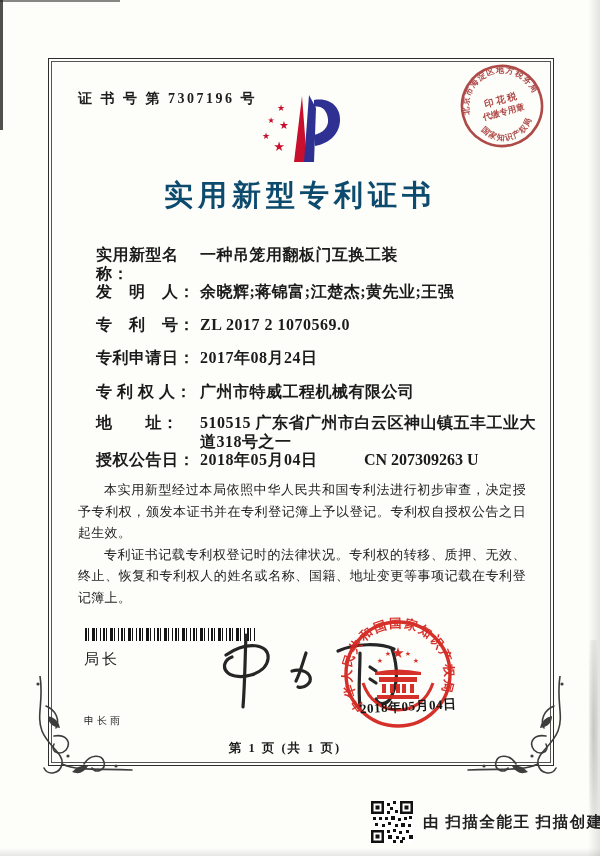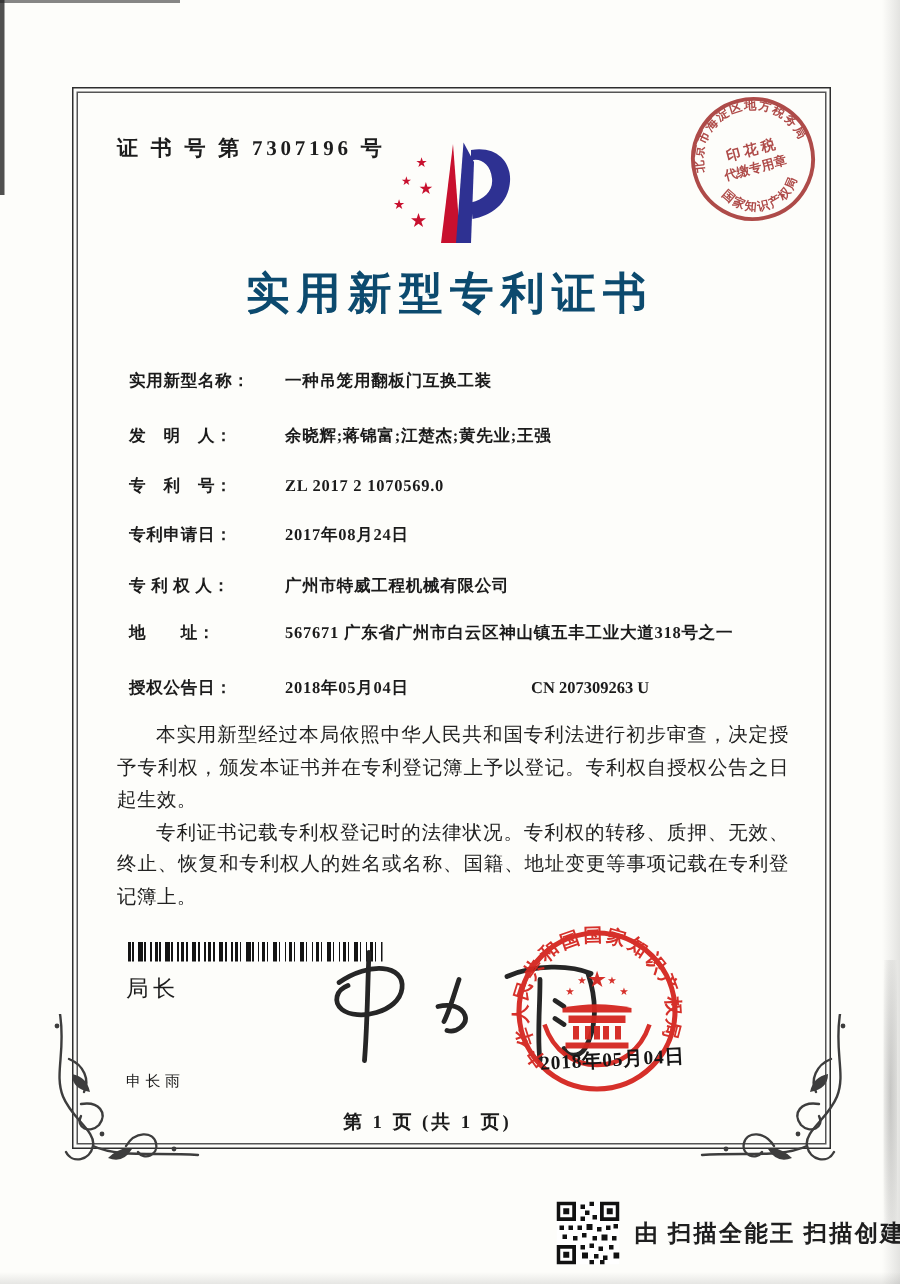--- a/index.html
+++ b/index.html
@@ -25,22 +25,22 @@
   .frame-inner{position:absolute;inset:2px;border:1px solid #555;}
 
   .cert-no{position:absolute;left:78px;top:90px;font-size:14px;font-weight:700;
     letter-spacing:2.5px;color:#1d1d1d;}
 
   .logo{position:absolute;left:254px;top:94px;}
 
   .title{position:absolute;left:48px;top:176px;width:504px;text-align:center;
     font-size:29px;font-weight:600;letter-spacing:5px;color:#0c4a6e;}
 
-  .field{position:absolute;left:86px;display:flex;align-items:flex-start;
-    font-size:11px;font-weight:600;color:#1b1b1b;line-height:19px;}
+  .field{position:absolute;left:96px;display:flex;align-items:flex-start;
+    font-size:16px;font-weight:600;color:#1b1b1b;line-height:19px;}
   .field .lbl{width:104px;flex:0 0 104px;letter-spacing:.5px;}
   .field .val{letter-spacing:.5px;}
   .f-name{top:245px;}
   .f-inventor{top:282px;}
   .f-patno{top:315px;}
   .f-appdate{top:348px;}
   .f-patentee{top:382px;}
   .f-addr{top:413px;}
   .f-addr .val{max-width:345px;}
   .f-grant{top:450px;width:446px;}
@@ -179,21 +179,21 @@
 <div class="field f-appdate">
   <span class="lbl">专利申请日：</span>
   <span class="val">2017年08月24日</span>
 </div>
 <div class="field f-patentee">
   <span class="lbl">专 利 权 人：</span>
   <span class="val">广州市特威工程机械有限公司</span>
 </div>
 <div class="field f-addr">
   <span class="lbl">地　　址：</span>
-  <span class="val">567671 广东省广州市白云区神山镇五丰工业大道318号之一</span>
+  <span class="val">510515 广东省广州市白云区神山镇五丰工业大道318号之一</span>
 </div>
 <div class="field f-grant">
   <span class="lbl">授权公告日：</span>
   <span class="val">2018年05月04日</span>
   <span class="grant-right">
     <span>CN 207309263 U</span>
   </span>
 </div>
 
 <div class="body-text">

